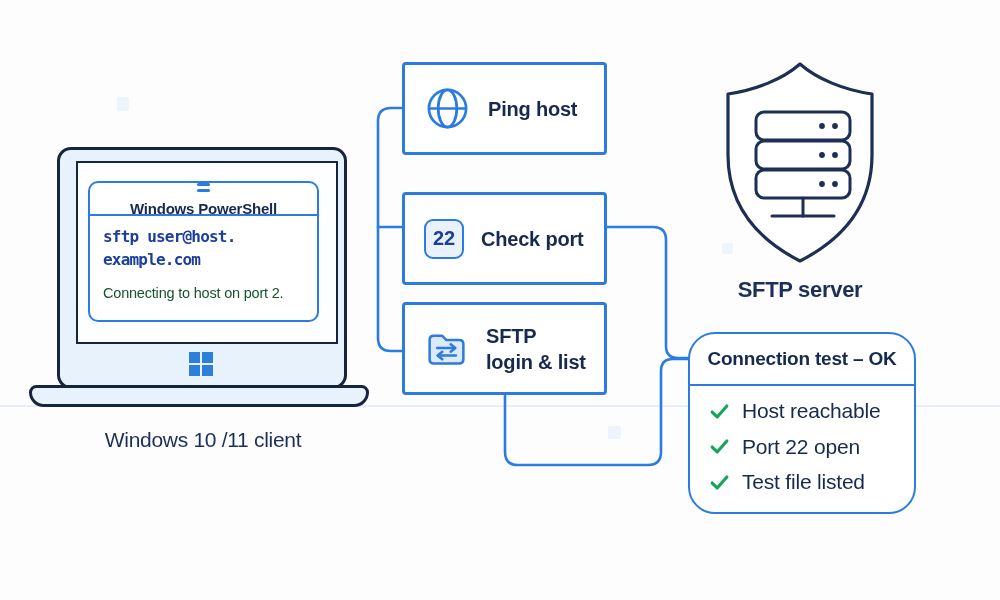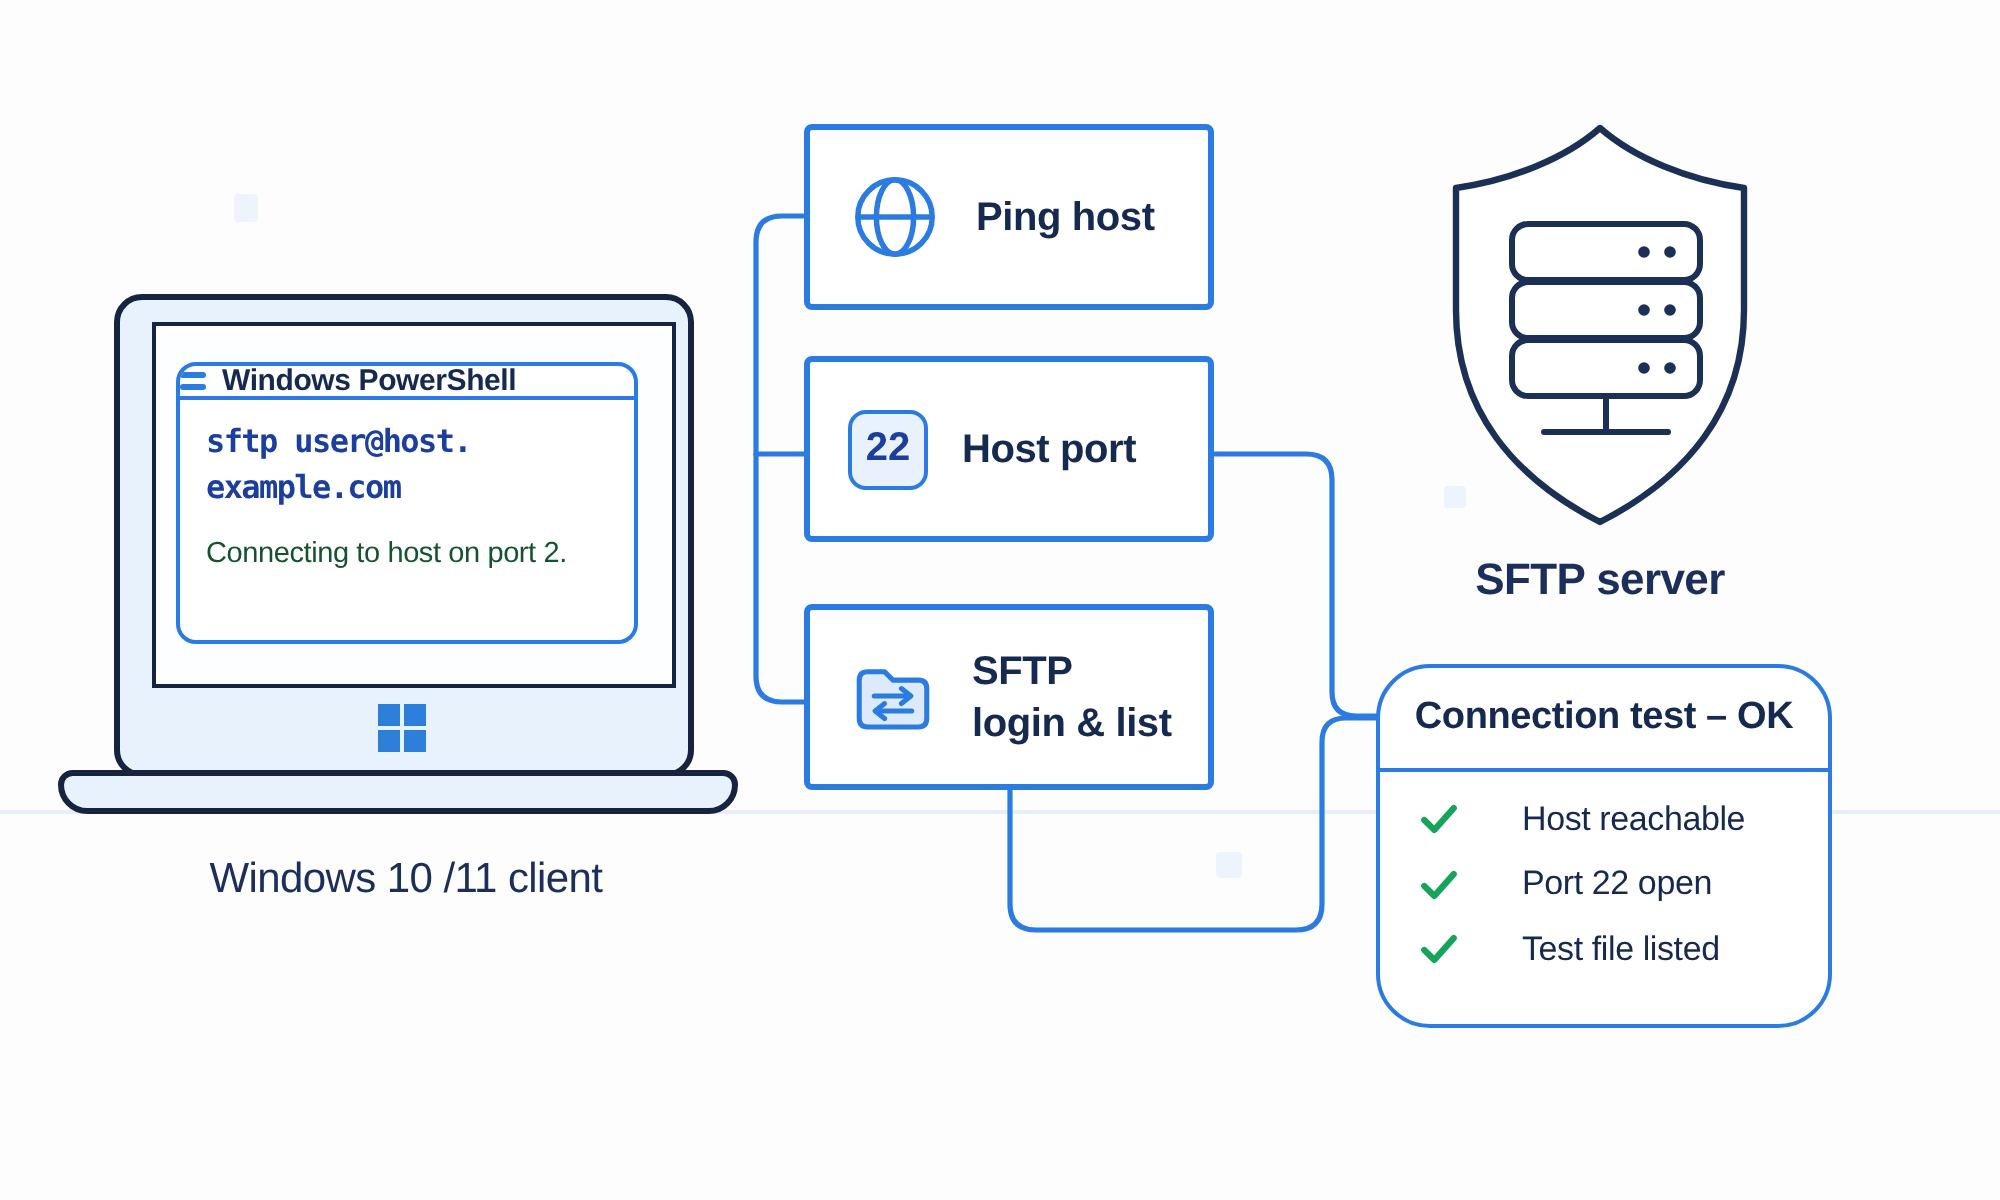--- a/index.html
+++ b/index.html
@@ -35,22 +35,22 @@
   .laptop-display {
     left: 76px; top: 161px; width: 262px; height: 183px;
     background: #fdfeff; border: 2.5px solid #172440;
   }
   .ps-window {
     left: 88px; top: 181px; width: 231px; height: 141px;
     background: #ffffff; border: 2.5px solid #2b7be0; border-radius: 10px;
     overflow: hidden;
   }
   .ps-titlebar {
-    height: 17px; display: flex; align-items: center; gap: 8px;
-    padding-left: 0; border-bottom: 2.5px solid #2b7be0;
+    height: 33px; display: flex; align-items: center; gap: 8px;
+    padding-left: 0; border-bottom: 2.5px solid #2b7be0; flex-direction: column;
   }
   .menu-icon { display: inline-flex; flex-direction: column; gap: 3.5px; width: 13px; }
   .menu-icon i { display: block; height: 2.6px; background: #2b7be0; border-radius: 2px; }
   .ps-title { font-size: 15px; font-weight: 700; color: #16294f; letter-spacing: -0.2px; }
   .ps-body { padding: 9px 13px 0 13px; }
   .ps-cmd {
     font-family: "DejaVu Sans Mono", monospace;
     font-size: 16px; line-height: 1.45; font-weight: 700;
     color: #1c3e9c; letter-spacing: -0.8px;
   }
@@ -72,21 +72,21 @@
     font-size: 21px; font-weight: 400; color: #1b2f5a; letter-spacing: -0.3px;
   }
 
   
   .step {
     width: 205px; height: 93px;
     background: #ffffff; border: 3px solid #2b7be0; border-radius: 4px;
     display: flex; align-items: center; gap: 17px; padding-left: 19px;
   }
   .step-ping { left: 402px; top: 62px; }
-  .step-port { left: 402px; top: 178px; }
+  .step-port { left: 402px; top: 192px; }
   .step-sftp { left: 402px; top: 302px; }
   .step-label {
     font-size: 20px; font-weight: 650; color: #16294f; letter-spacing: -0.2px; line-height: 1.3;
   }
   .port-badge {
     width: 40px; height: 40px; flex: 0 0 40px;
     background: #e8f1fc; border: 2.6px solid #2b7be0; border-radius: 9px;
     display: flex; align-items: center; justify-content: center;
     font-size: 20px; font-weight: 700; color: #1c3e9c;
   }
@@ -102,21 +102,21 @@
     left: 688px; top: 332px; width: 228px; height: 182px;
     background: #ffffff; border: 2.8px solid #2b7be0; border-radius: 27px;
   }
   .result-header {
     height: 52px; display: flex; align-items: center; justify-content: center;
     border-bottom: 2.6px solid #2b7be0;
     font-size: 19px; font-weight: 650; color: #16294f; letter-spacing: -0.2px;
   }
   .result-items { padding: 13px 0 0 19px; }
   .result-item { display: flex; align-items: center; gap: 12px; margin-bottom: 11.5px; }
-  .result-item-label { font-size: 17px; font-weight: 500; color: #16294f; letter-spacing: -0.2px; margin-left: 19px; }
+  .result-item-label { font-size: 21px; font-weight: 500; color: #16294f; letter-spacing: -0.2px; }
 </style>
 </head>
 <body>
 
 <div class="canvas">
 
   <div class="deco-rule"></div>
   <div class="deco-square sq1"></div>
   <div class="deco-square sq2"></div>
   <div class="deco-square sq3"></div>
@@ -163,21 +163,21 @@
         <circle cx="24" cy="24" r="19"></circle>
         <ellipse cx="24" cy="24" rx="9.5" ry="19"></ellipse>
         <line x1="5" y1="24" x2="43" y2="24"></line>
       </g>
     </svg>
     <span class="step-label">Ping host</span>
   </div>
 
   <div class="abs step step-port">
     <span class="port-badge">22</span>
-    <span class="step-label">Host port</span>
+    <span class="step-label">Check port</span>
   </div>
 
   <div class="abs step step-sftp">
     <svg width="45" height="45" viewBox="0 0 48 48">
       <path d="M6,15 Q6,10.5 10.5,10.5 L19.5,10.5 L24,15 L37.5,15 Q42,15 42,19.5 L42,35.5 Q42,40 37.5,40 L10.5,40 Q6,40 6,35.5 Z" fill="#ddeafb" stroke="#2b7be0" stroke-width="2.7" stroke-linejoin="round"></path>
       <g fill="none" stroke="#2b7be0" stroke-width="2.7" stroke-linecap="round" stroke-linejoin="round">
         <line x1="14" y1="23.5" x2="32.5" y2="23.5"></line>
         <polyline points="28.5,19.5 33.5,23.5 28.5,27.5"></polyline>
         <line x1="34" y1="31.5" x2="15.5" y2="31.5"></line>
         <polyline points="19.5,27.5 14.5,31.5 19.5,35.5"></polyline>

